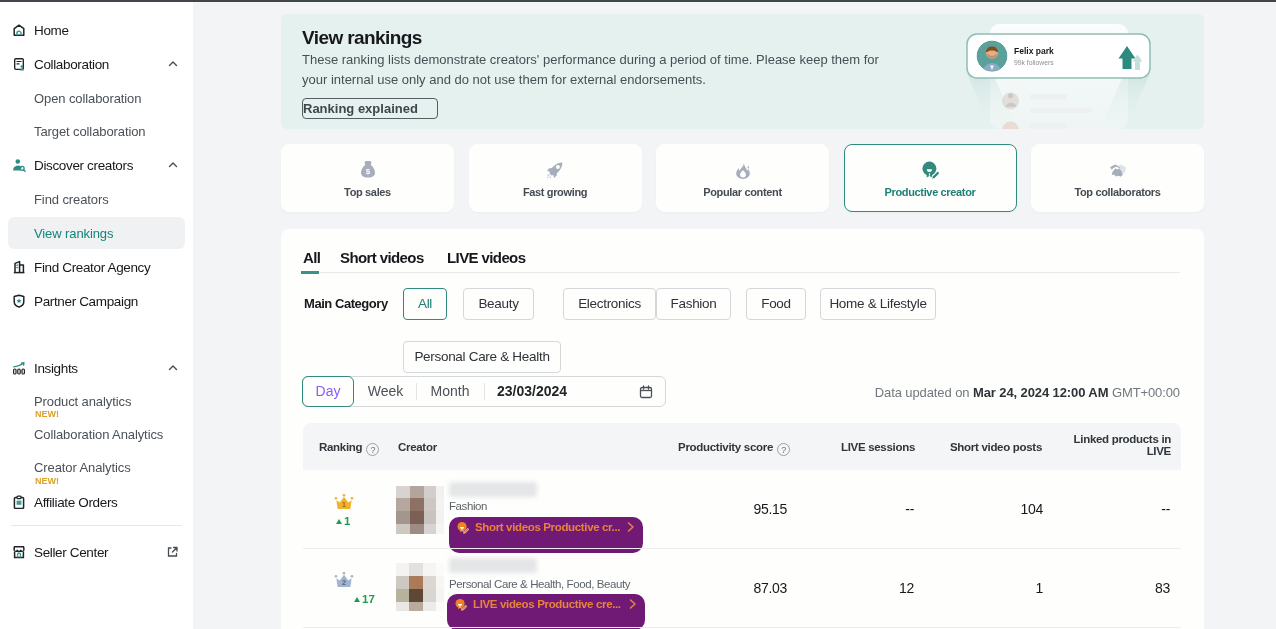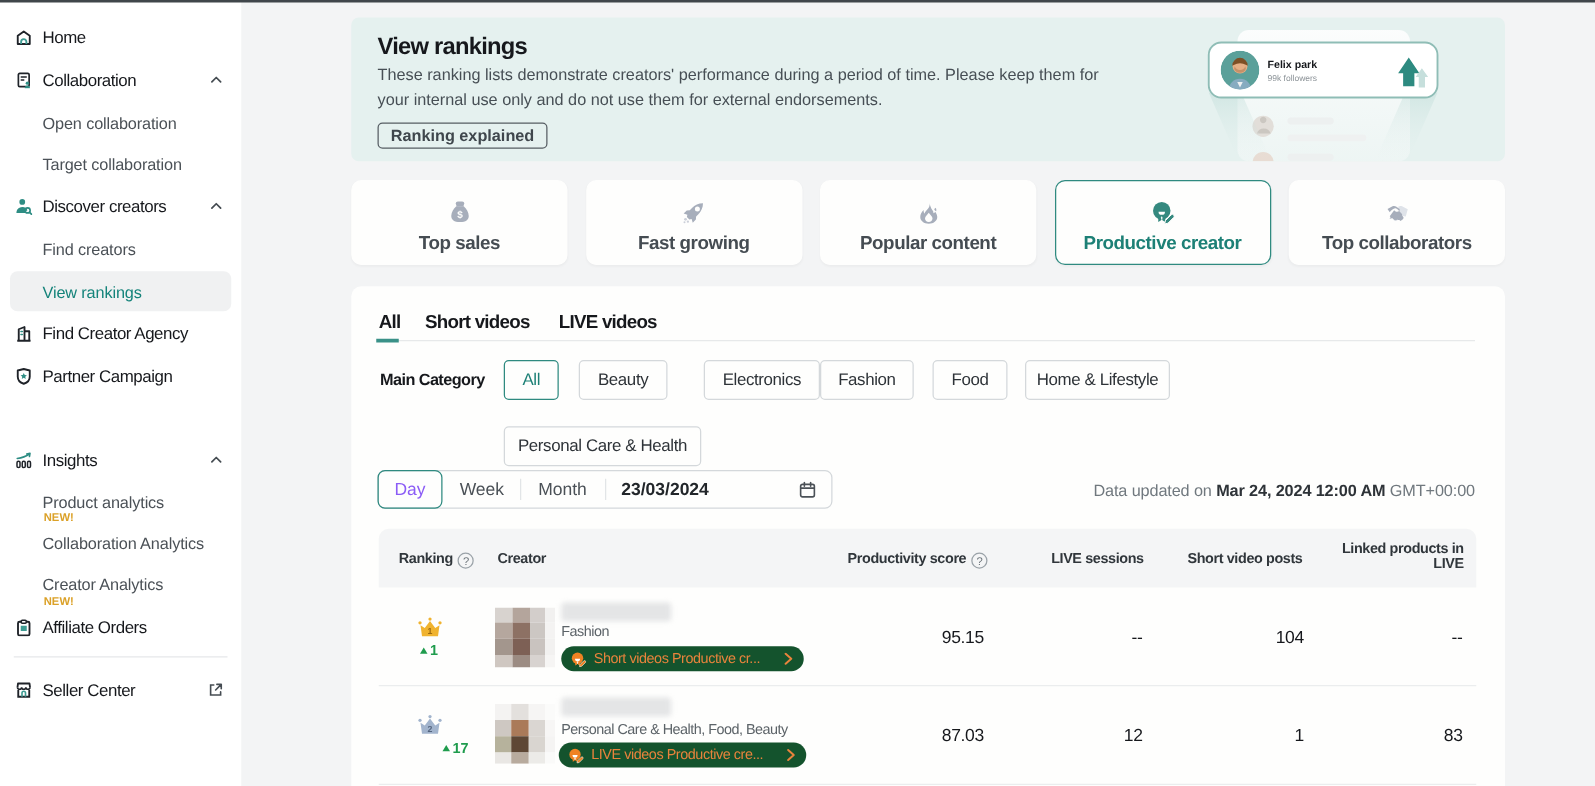--- a/index.html
+++ b/index.html
@@ -14,26 +14,26 @@
 .mi .chev { position:absolute; right:14px; top:50%; transform:translateY(-50%); }
 .sub { position:absolute; left:34px; font-size:13px; letter-spacing:-0.1px; color:#4b5157; white-space:nowrap; }
 .pill { position:absolute; left:8px; width:177px; height:32px; background:#f0f1f2; border-radius:6px; }
 .newtag { position:absolute; left:35px; font-size:9px; font-weight:700; color:#dba128; }
 #sb-divider { position:absolute; left:11px; right:11px; top:525px; height:1px; background:#e6e8ea; }
 
 #main { position:absolute; left:193px; top:2px; width:1083px; height:627px; }
 #banner { position:absolute; left:88px; top:12px; width:923px; height:115px; background:#e5f1ef; border-radius:6px; overflow:hidden; }
 #banner h1 { position:absolute; left:21px; top:13px; font-size:19px; letter-spacing:-0.6px; font-weight:700; color:#16181c; }
 #banner .desc { position:absolute; left:21px; top:36px; font-size:13px; line-height:20px; color:#474f55; }
-#rank-btn { position:absolute; left:21px; top:84px; width:136px; height:21px; border:1px solid #565d63; border-radius:4px; color:#3f464c; font-size:13px; font-weight:700; text-align:center; line-height:19px; background:transparent; }
+#rank-btn { position:absolute; left:21px; top:84px; width:136px; height:21px; border:1px solid #565d63; border-radius:4px; color:#3f464c; font-size:13px; font-weight:700; line-height:19px; background:transparent; }
 
 #cardrow { position:absolute; left:88px; top:142px; width:923px; height:68px; display:flex; gap:14.5px; }
 .navcard { flex:1; background:#fefefd; border-radius:8px; border:1px solid #fefefd; position:relative; box-shadow:0 1px 2px rgba(0,0,0,0.03); }
 .navcard .nicon { position:absolute; left:50%; top:15px; transform:translateX(-50%); width:20px; height:20px; }
-.navcard .nlabel { position:absolute; left:0; right:0; top:41px; text-align:center; font-size:15px; letter-spacing:-0.35px; font-weight:700; color:#454c52; }
+.navcard .nlabel { position:absolute; left:0; right:0; top:41px; text-align:center; font-size:11px; letter-spacing:-0.35px; font-weight:700; color:#454c52; }
 .navcard.sel { border:1.5px solid #2f8a80; }
 .navcard.sel .nlabel { color:#1d8076; }
 
 #bigcard { position:absolute; left:88px; top:227px; width:923px; height:402px; background:#fefefd; border-radius:8px 8px 0 0; }
 
 .tab { position:absolute; top:20px; font-size:15px; letter-spacing:-0.6px; font-weight:700; color:#16181c; }
 #tabline { position:absolute; left:22px; right:24px; top:43px; height:1px; background:#e7e9ea; }
 #tabsel { position:absolute; left:20px; top:42px; width:18px; height:2.5px; background:#3a9188; }
 
 #mclabel { position:absolute; left:23px; top:67px; font-size:13px; letter-spacing:-0.45px; font-weight:700; color:#16181c; }
@@ -47,21 +47,21 @@
 #dataupd { position:absolute; right:24px; top:156px; font-size:13px; letter-spacing:-0.1px; color:#70787e; }
 #dataupd b { color:#2e3338; font-weight:700; }
 
 #thead { position:absolute; left:22px; top:194px; width:878px; height:47px; background:#f4f5f6; border-radius:8px 8px 0 0; }
 .th { position:absolute; font-size:11.5px; letter-spacing:-0.3px; font-weight:700; color:#30363b; }
 .qm { display:inline-block; width:13px; height:13px; border:1px solid #9aa2a8; border-radius:50%; font-size:9px; font-weight:400; color:#6d757b; text-align:center; line-height:12px; vertical-align:-2px; margin-left:4px; }
 .rowline { position:absolute; left:22px; width:878px; height:1px; background:#ebedee; }
 .val { position:absolute; font-size:14px; letter-spacing:-0.3px; color:#16181c; text-align:right; }
 .catg { position:absolute; font-size:11.5px; letter-spacing:-0.4px; color:#5c6368; }
 .blurname { position:absolute; width:88px; height:15px; background:#e4e5e6; border-radius:3px; filter:blur(2px); }
-.opill { position:absolute; height:20px; background:#14532d; border-radius:10px; font-size:11.5px; letter-spacing:-0.35px; font-weight:400; color:#e8833c; }
+.opill { position:absolute; height:36px; background:#701a75; border-radius:10px; font-size:11.5px; letter-spacing:-0.35px; font-weight:700; color:#e8833c; }
 .updelta { position:absolute; font-size:11.5px; font-weight:700; color:#1f9c4d; }
 .uparr { display:inline-block; width:0; height:0; border-left:3.5px solid transparent; border-right:3.5px solid transparent; border-bottom:5px solid #1f9c4d; margin-right:2px; vertical-align:1px; }
 .segsep { position:absolute; top:6px; width:1px; height:17px; background:#e2e5e7; }
 .avatar { position:absolute; left:115px; width:48px; height:48px; overflow:hidden; filter:blur(0.6px); }
 .opill .pic { position:absolute; left:7px; top:3.5px; width:13px; height:13px; }
 .opill .ptx { position:absolute; left:26px; top:3.5px; white-space:nowrap; }
 .opill .parr { position:absolute; right:8px; top:5px; width:8px; height:10px; }
 </style>
 </head>
 <body>

